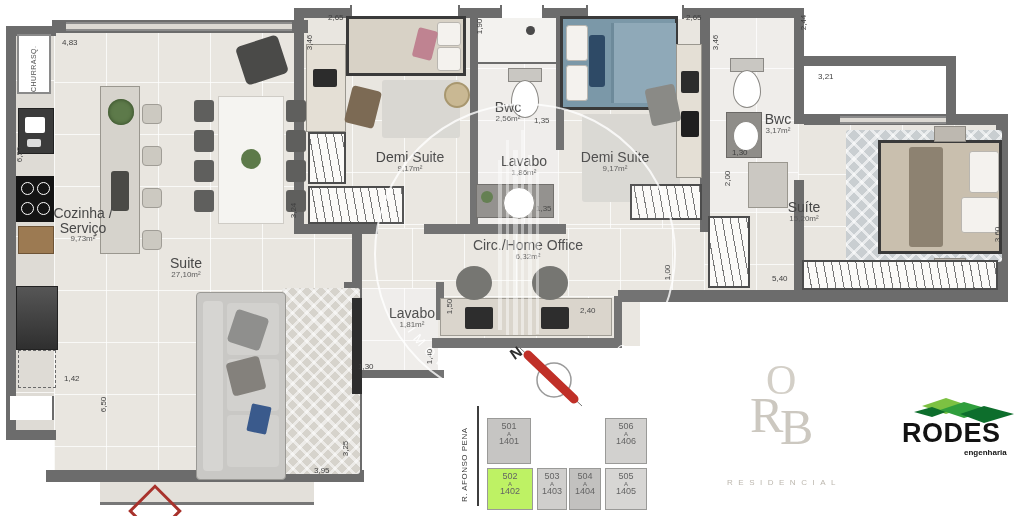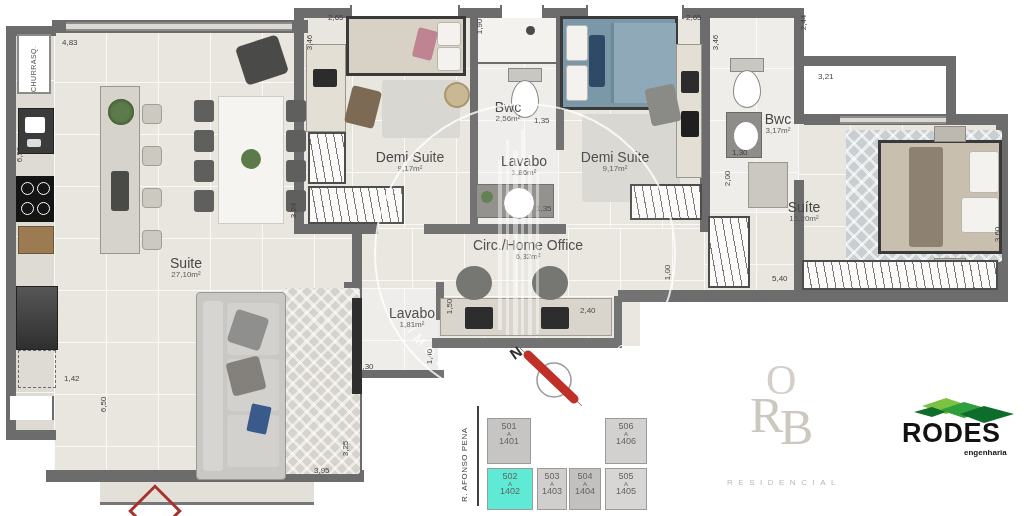--- a/index.html
+++ b/index.html
@@ -221,20 +221,24 @@
   <div class="abs" style="left:934px;top:258px;width:30px;height:14px;background:#bdb8b0;border:1px solid #8f8b84;"></div>
   <div class="ward" style="left:802px;top:260px;width:196px;height:30px;"></div>
 
   <div class="counter" style="left:440px;top:298px;width:172px;height:38px;background:#d8d3ca;">
     <div class="abs" style="left:24px;top:8px;width:28px;height:22px;background:#222;border-radius:2px;"></div>
     <div class="abs" style="left:100px;top:8px;width:28px;height:22px;background:#222;border-radius:2px;"></div>
   </div>
   <div class="abs" style="left:456px;top:266px;width:36px;height:34px;background:#6f6f6b;border-radius:50%;"></div>
   <div class="abs" style="left:532px;top:266px;width:36px;height:34px;background:#6f6f6b;border-radius:50%;"></div>
 
+  <div class="room-label" style="left:44px;top:206px;width:78px;">
+    <div class="rname">Cozinha / Serviço</div>
+      <div class="rarea">9,73m²</div>
+  </div>
   <div class="room-label" style="left:150px;top:256px;width:72px;">
     <div class="rname">Suite</div>
       <div class="rarea">27,10m²</div>
   </div>
   <div class="room-label" style="left:372px;top:150px;width:76px;">
     <div class="rname">Demi Suite</div>
       <div class="rarea">9,17m²</div>
   </div>
   <div class="room-label" style="left:480px;top:100px;width:56px;">
     <div class="rname">Bwc</div>
@@ -315,21 +319,21 @@
   </svg>
 
   <span class="kp-street" style="left:460px;top:502px;">R. AFONSO PENA</span>
   <div class="abs" style="left:477px;top:406px;width:2px;height:100px;background:#3d3d3d;"></div>
   <div class="kp-box" style="left:487px;top:418px;width:44px;height:46px;background:#c6c5c3;">
     <span>501</span><span class="kp-a">A</span><span>1401</span>
   </div>
   <div class="kp-box" style="left:605px;top:418px;width:42px;height:46px;background:#d2d1cf;">
     <span>506</span><span class="kp-a">A</span><span>1406</span>
   </div>
-  <div class="kp-box" style="left:487px;top:468px;width:46px;height:42px;background:#5eead4;">
+  <div class="kp-box" style="left:487px;top:468px;width:46px;height:42px;background:#bef264;">
     <span>502</span><span class="kp-a">A</span><span>1402</span>
   </div>
   <div class="kp-box" style="left:537px;top:468px;width:30px;height:42px;background:#d0cfcd;">
     <span>503</span><span class="kp-a">A</span><span>1403</span>
   </div>
   <div class="kp-box" style="left:569px;top:468px;width:32px;height:42px;background:#c2c1bf;">
     <span>504</span><span class="kp-a">A</span><span>1404</span>
   </div>
   <div class="kp-box" style="left:605px;top:468px;width:42px;height:42px;background:#d7d6d4;">
     <span>505</span><span class="kp-a">A</span><span>1405</span>

